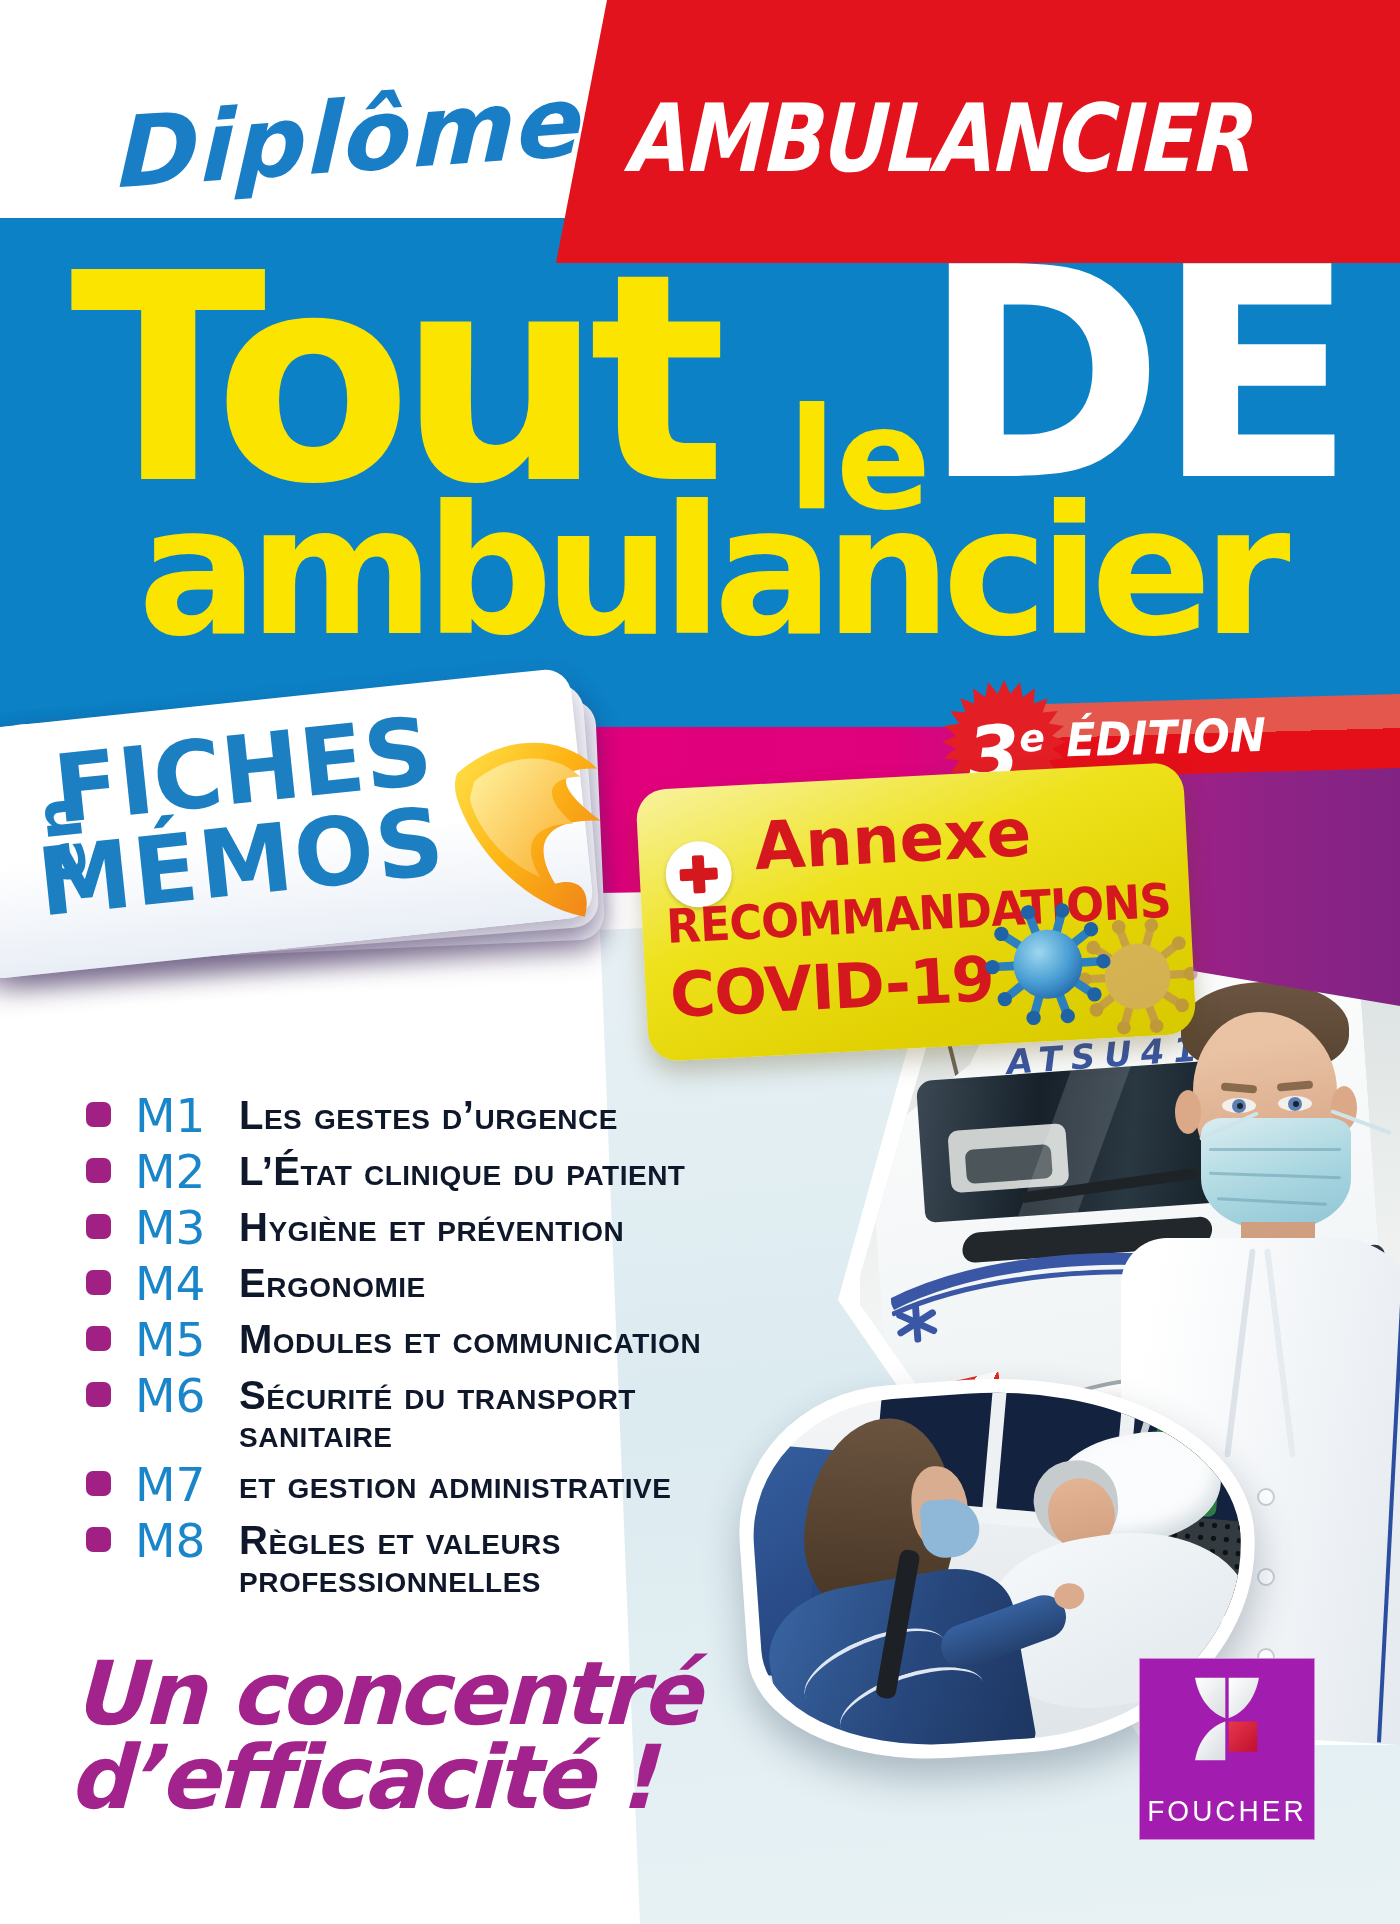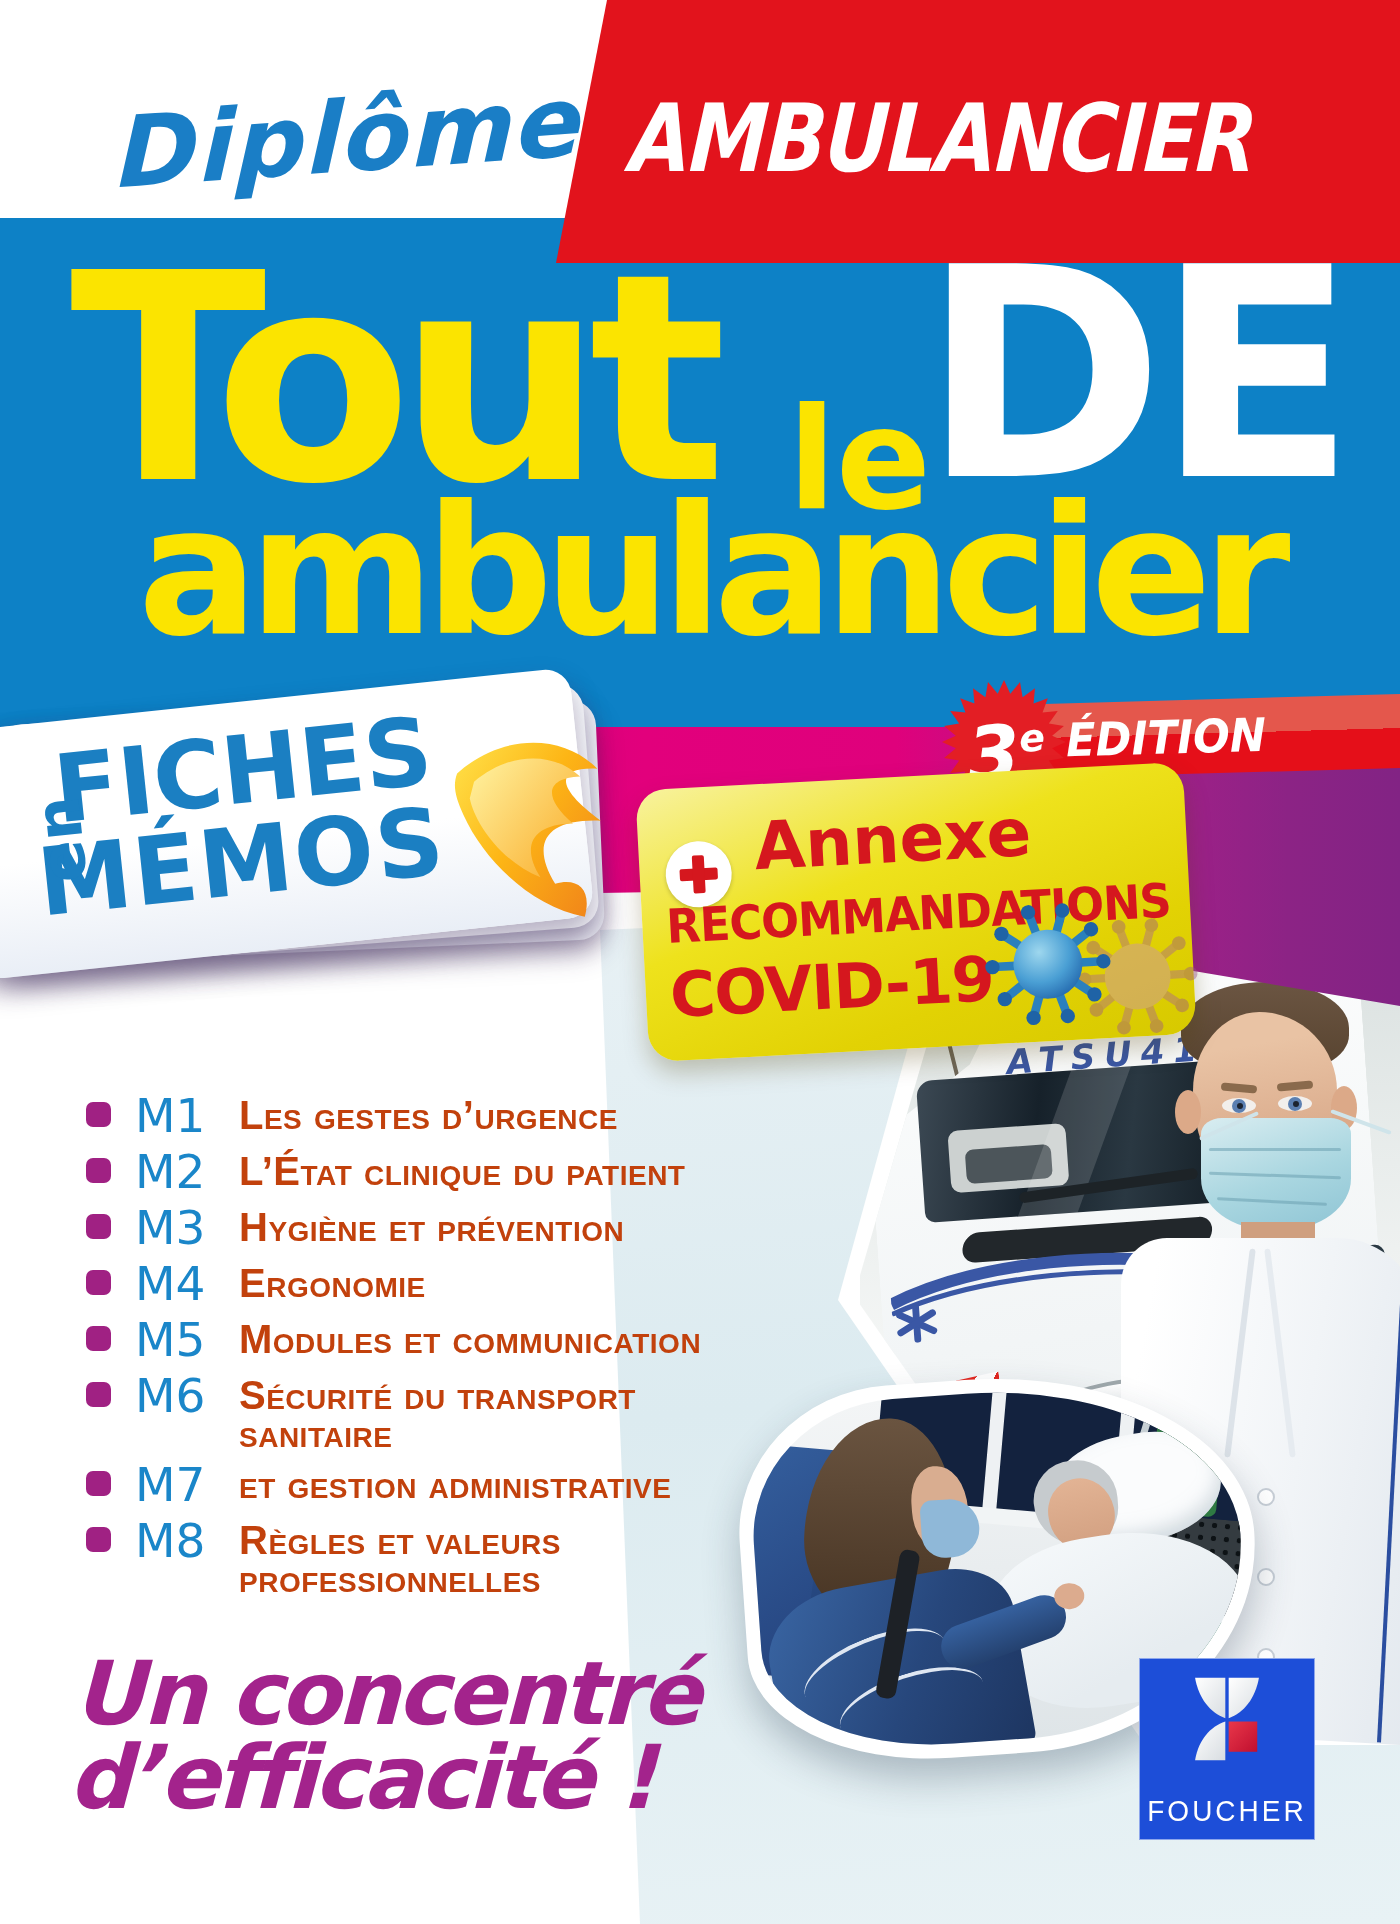--- a/index.html
+++ b/index.html
@@ -132,21 +132,21 @@
   .virus-main{left:336px;top:128px;}
   .virus-ghost{left:428px;top:148px;opacity:.42;filter:hue-rotate(95deg) saturate(.55) brightness(1.15);}
 
   
   .mod-head{left:82px;top:1026px;display:flex;align-items:baseline;gap:20px;color:#1a7ec6;font-weight:bold;}
   .mh-pre{font-size:50px;} .mh-range{font-size:70px;letter-spacing:2px;}
   .mod-list{left:82px;top:1092px;width:700px;}
   .mod-row{display:flex;align-items:flex-start;margin-bottom:9px;}
   .bullet{flex:0 0 auto;width:25px;height:25px;background:#a02183;border-radius:7px;margin:10px 24px 0 4px;}
   .mod-id{flex:0 0 auto;width:104px;color:#1a86c9;font-size:47px;font-weight:normal;line-height:1;}
-  .mod-text{font-family:"Liberation Sans",sans-serif;font-variant:small-caps;font-weight:bold;color:#c2410c;
+  .mod-text{font-family:"Liberation Sans",sans-serif;font-variant:small-caps;font-weight:bold;color:#0f172a;
             font-size:40px;line-height:.95;letter-spacing:.5px;padding-top:4px;}
   .mod-text .ln{display:block;}
 
   
   .photo2{left:742px;top:1378px;width:514px;height:376px;transform:rotate(-4deg);
           border-radius:36% 64% 55% 45% / 46% 54% 64% 36%;background:#ffffff;
           box-shadow:0 20px 38px rgba(40,60,80,.30);}
   .photo2-in{left:14px;top:14px;width:486px;height:348px;border-radius:36% 64% 55% 45% / 46% 54% 64% 36%;
              overflow:hidden;background:linear-gradient(180deg,#f3f5f6 0%,#e9edef 50%,#dfe5e8 100%);}
   .p2-win{left:130px;top:-18px;width:380px;height:158px;transform:rotate(9deg);background:#13223e;border-radius:6px;}
@@ -179,21 +179,21 @@
            background-image:radial-gradient(#0d1215 2.4px,transparent 3px);background-size:13px 13px;}
   .p2-pole{left:352px;top:-6px;width:7px;height:330px;background:linear-gradient(#cfd7db,#97a2a8);transform:rotate(21deg);border-radius:4px;}
   .p2-cushion{left:398px;top:244px;width:104px;height:70px;background:#3a7a5f;border-radius:14px;transform:rotate(9deg);}
 
   
   .tagline{left:78px;top:1652px;color:#a3238c;font-size:88px;font-weight:bold;font-style:italic;
            line-height:.96;letter-spacing:-3px;transform:skewX(-4deg);}
   .tagline .tl{display:block;}
 
   
-  .foucher{left:1139px;top:1658px;width:174px;height:180px;background:#1d4ed8;border:1px solid rgba(255,255,255,.5);}
+  .foucher{left:1139px;top:1658px;width:174px;height:180px;background:#a21caf;border:1px solid rgba(255,255,255,.5);}
   .f-mark{position:absolute;left:50%;top:12px;transform:translateX(-50%);}
   .f-name{position:absolute;left:0;right:0;bottom:12px;text-align:center;color:#fff;
           font-family:"Liberation Sans",sans-serif;font-size:28px;letter-spacing:3px;transform:scaleY(1.06);}
 </style>
 </head>
 <body>
 
 <div id="page">
 
   <div class="full wash"></div>

